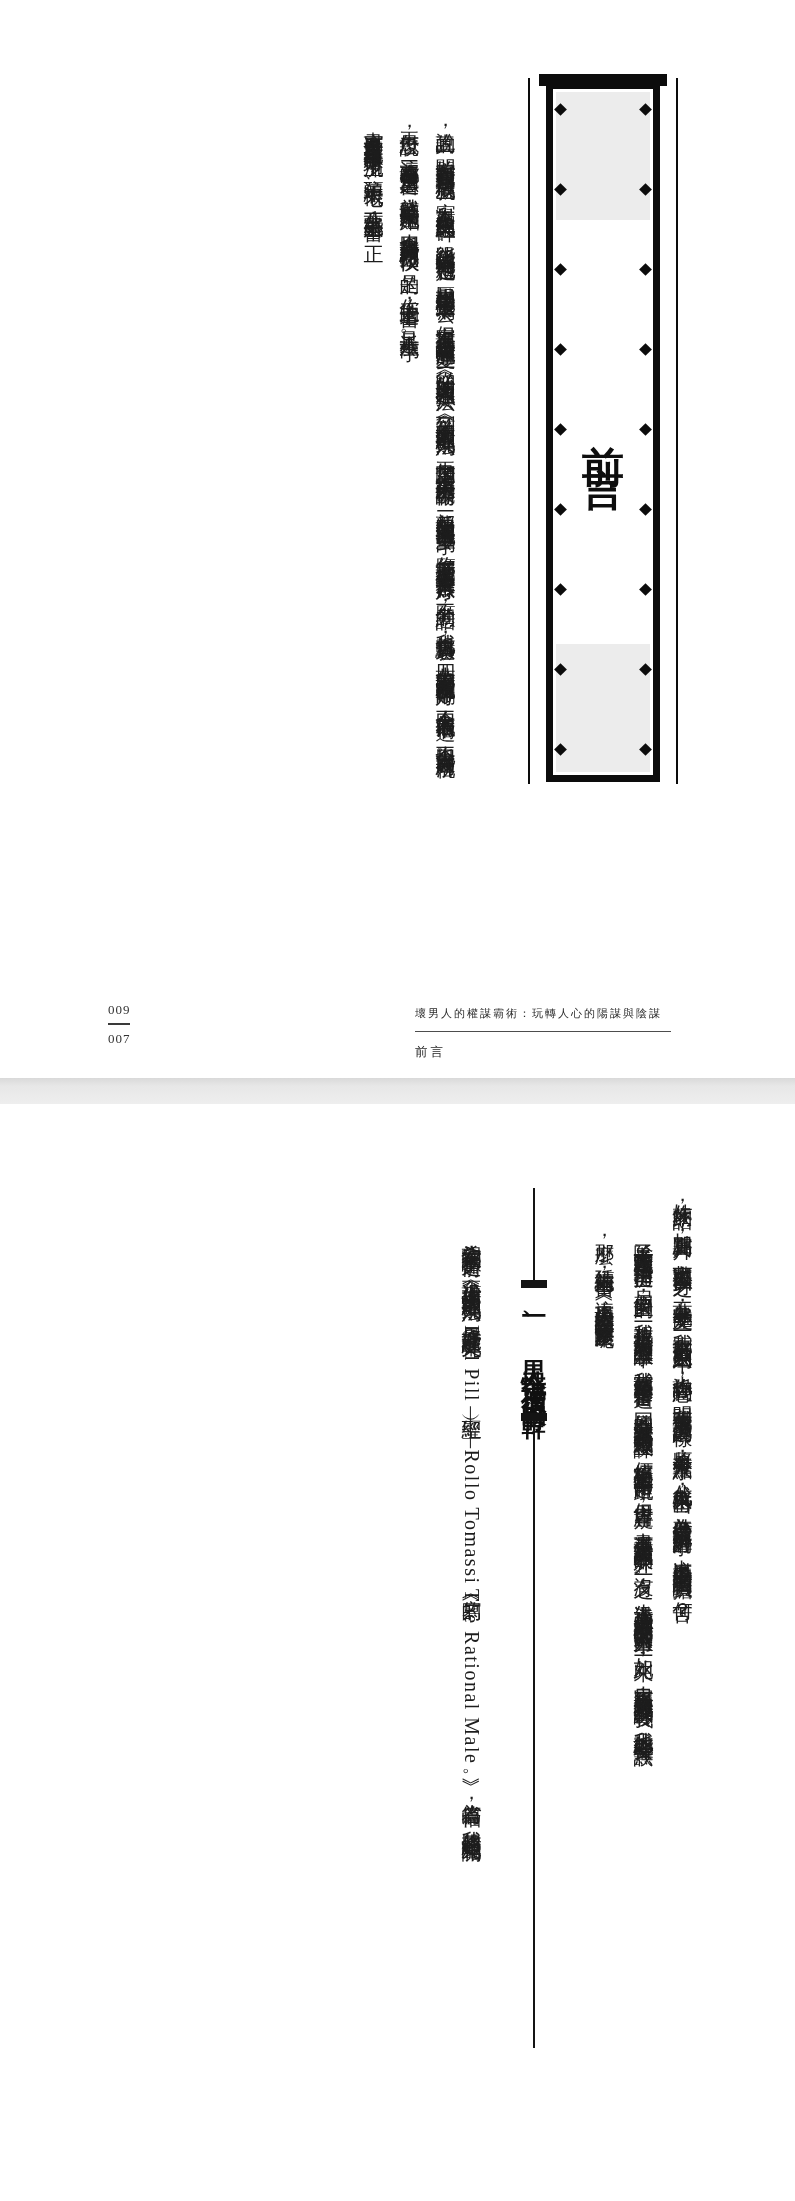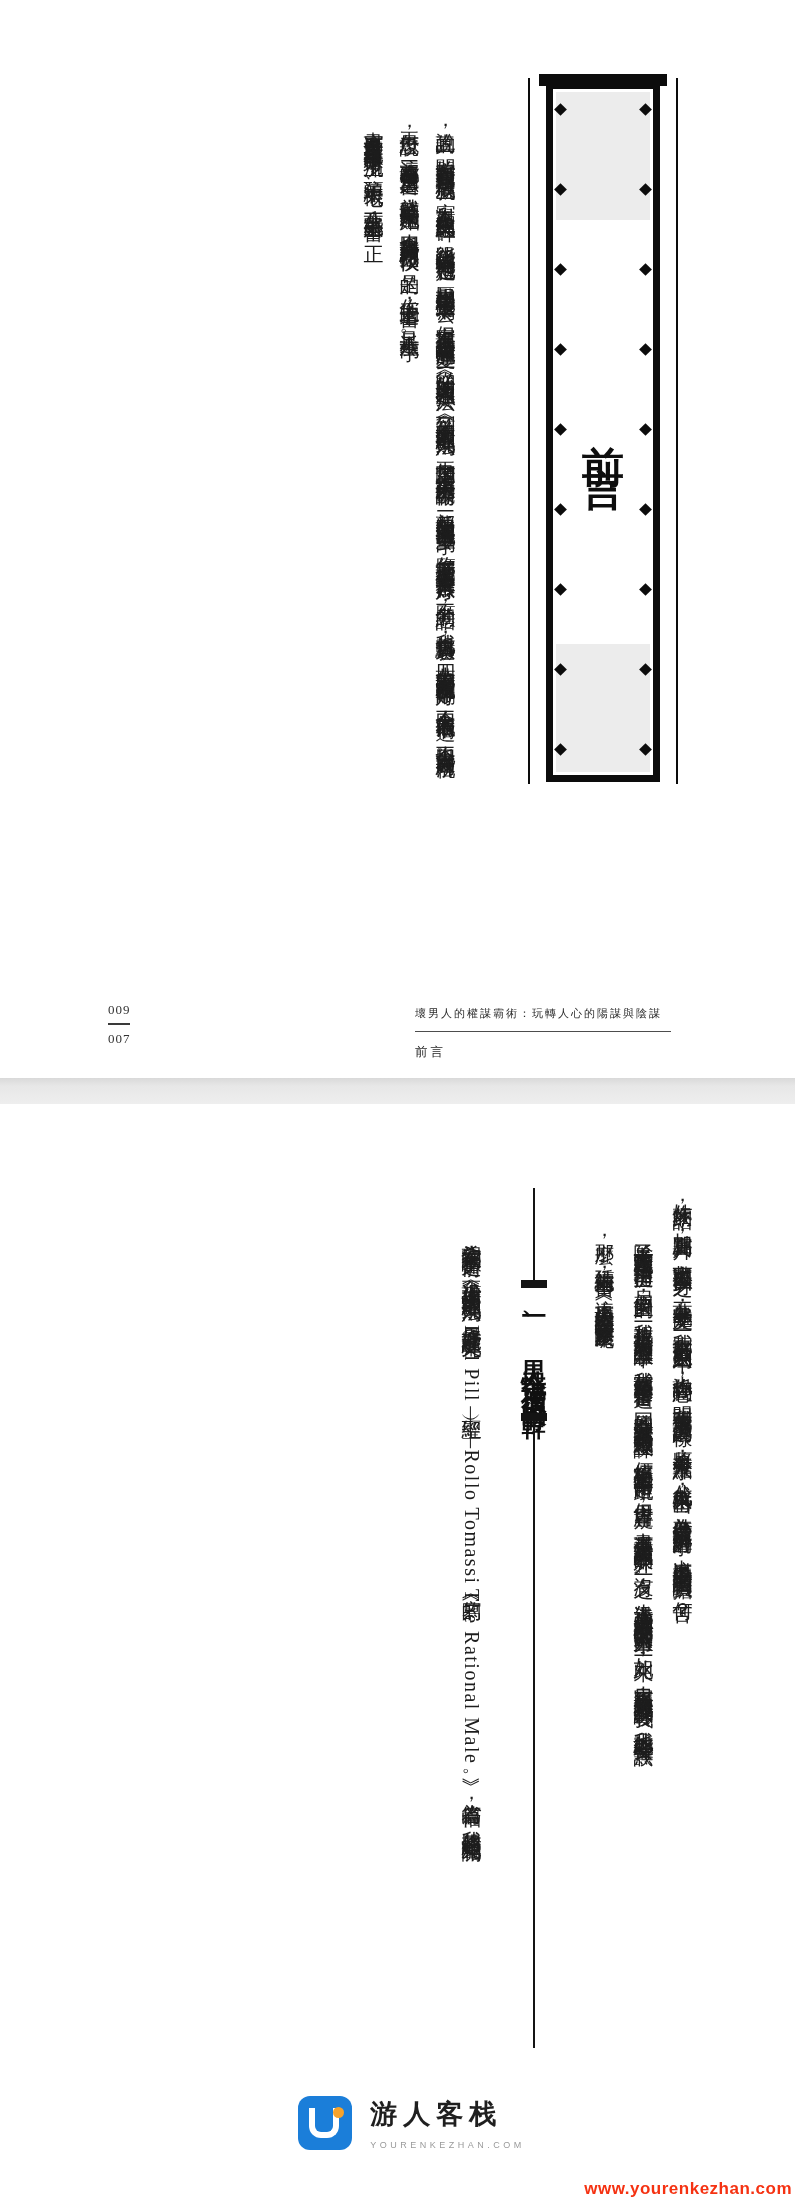--- a/index.html
+++ b/index.html
@@ -162,27 +162,14 @@
         <div class="hbar"></div>
         <div class="hline hline-bottom"></div>
       </div>
 
       <div class="seg">
         <p>希望你在閱讀本書之前，至少讀過拙作《壞男人的紅藥丸法則》，最好能讀過紅藥丸（Red Pill）聖經——Rollo Tomassi寫的《The Rational Male》。為省篇幅，我將借用紅藥丸相關</p>
       </div>
     </div>
   </section>
 
-  <footer class="site-footer">
-    <div class="logo-row">
-      <div class="logo-icon" id="logo-icon" style="background: rgb(27, 126, 217);">
-        <div class="logo-u"></div>
-        <div class="logo-dot" id="logo-dot" style="background: rgb(247, 163, 43);"></div>
-      </div>
-      <div class="logo-textcol">
-        <div class="logo-title">游人客栈</div>
-        <div class="logo-sub">YOURENKEZHAN.COM</div>
-      </div>
-    </div>
-    <a class="watermark-url" id="watermark-url" href="#" style="color: rgb(245, 50, 18);">www.yourenkezhan.com</a>
-  </footer>
 
 </div>
 
 </body></html>

